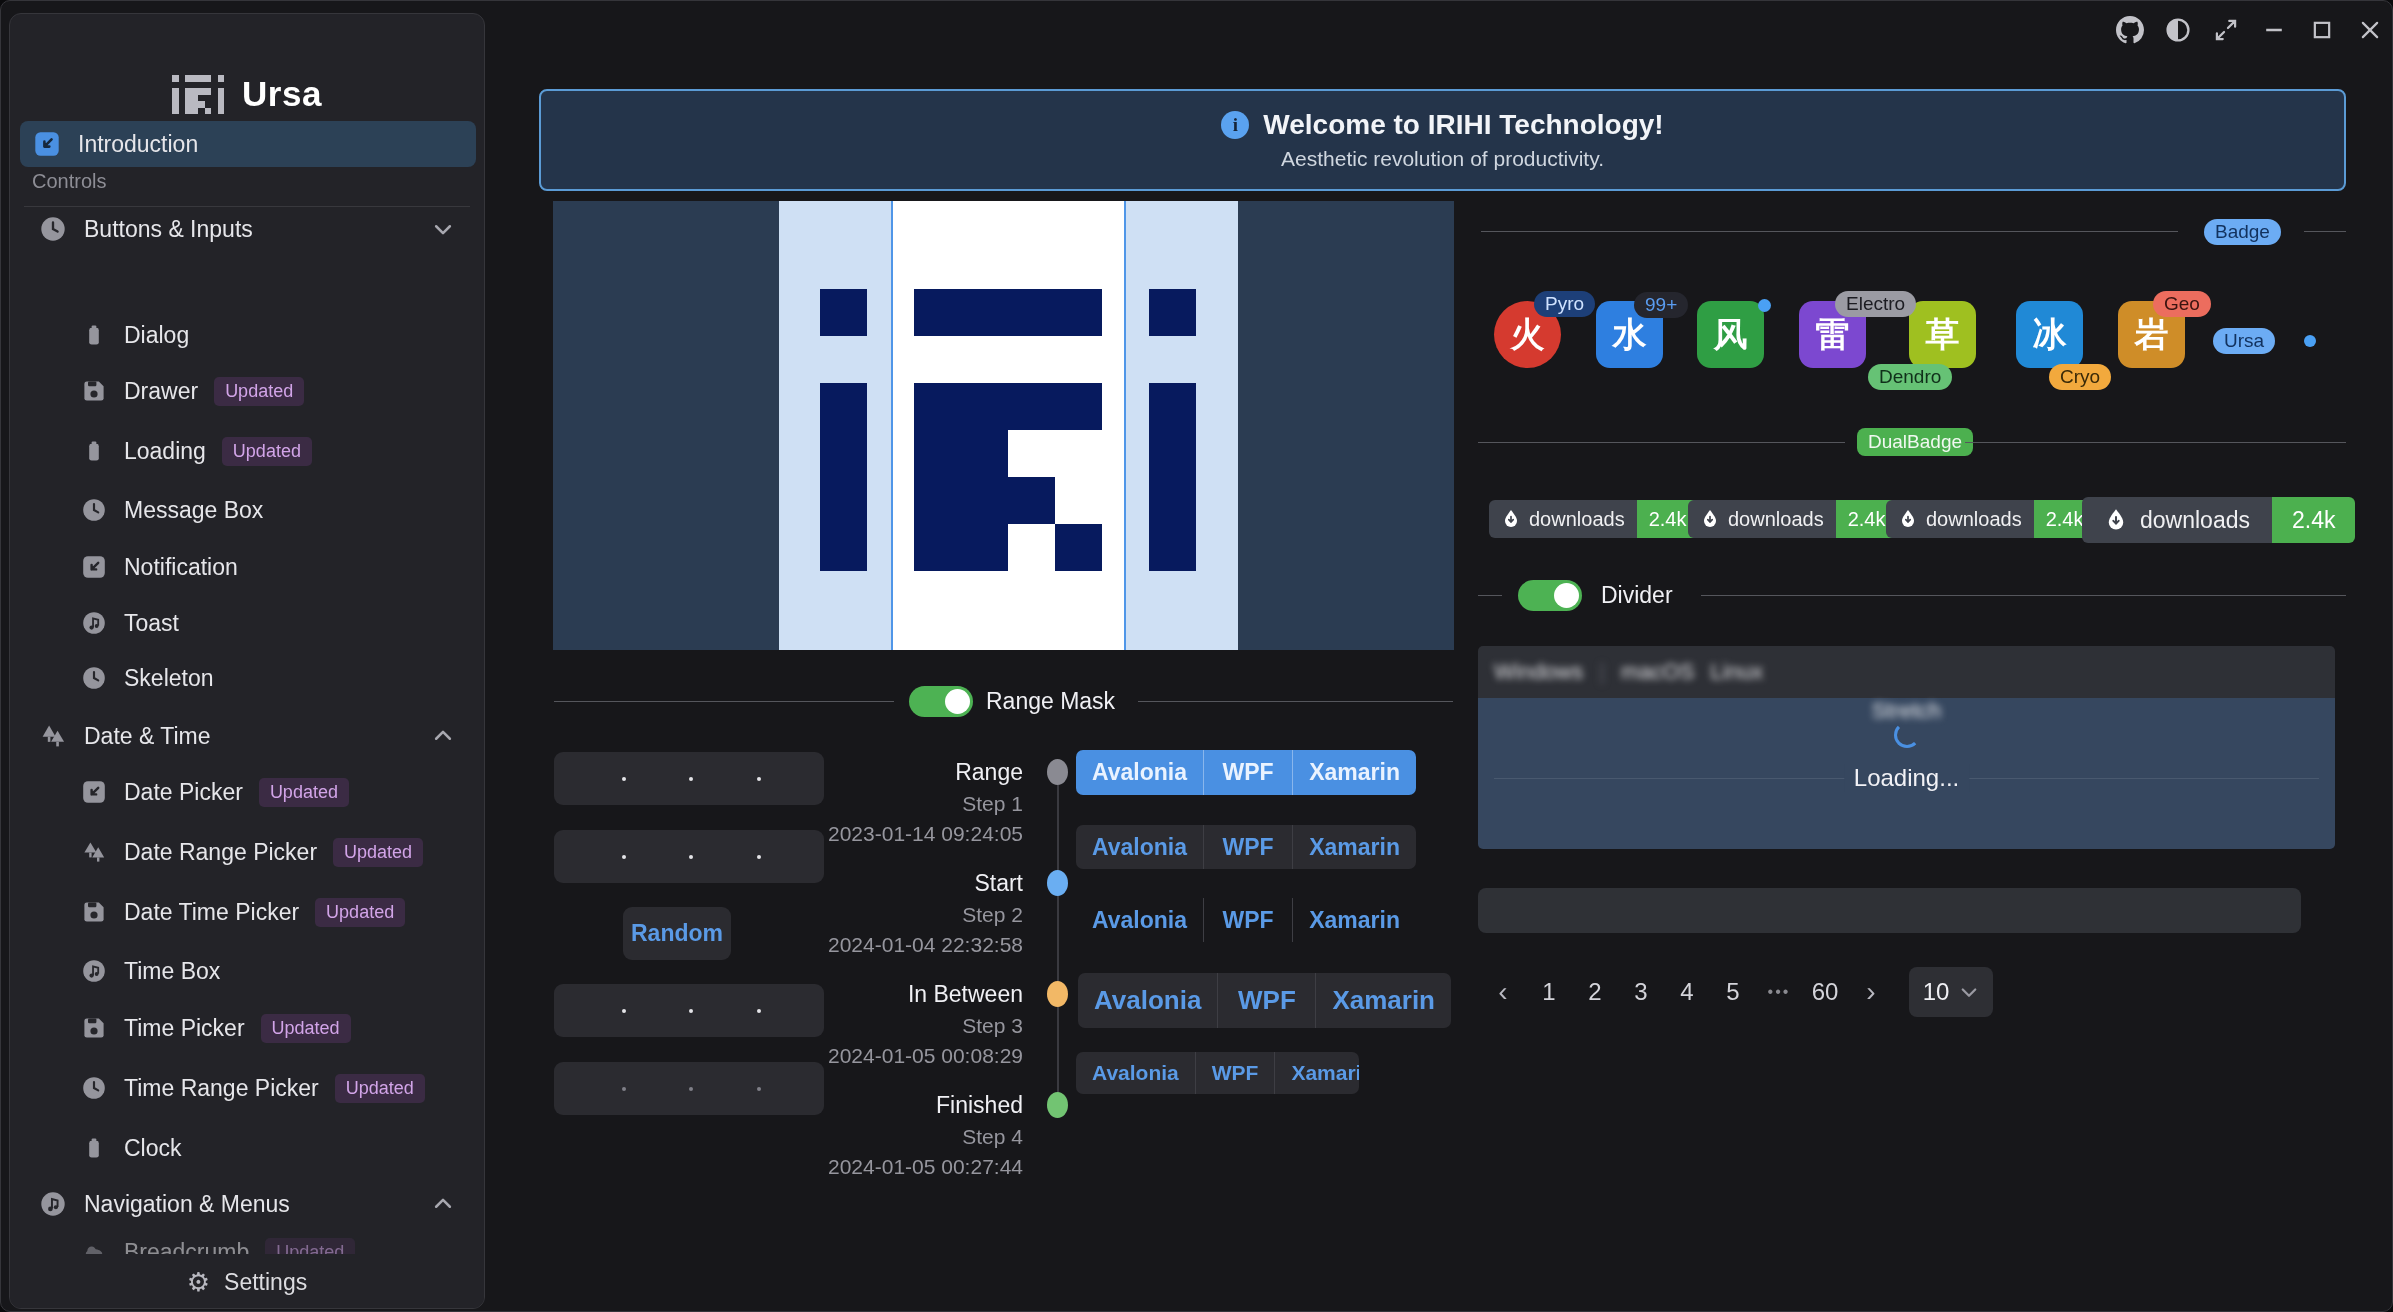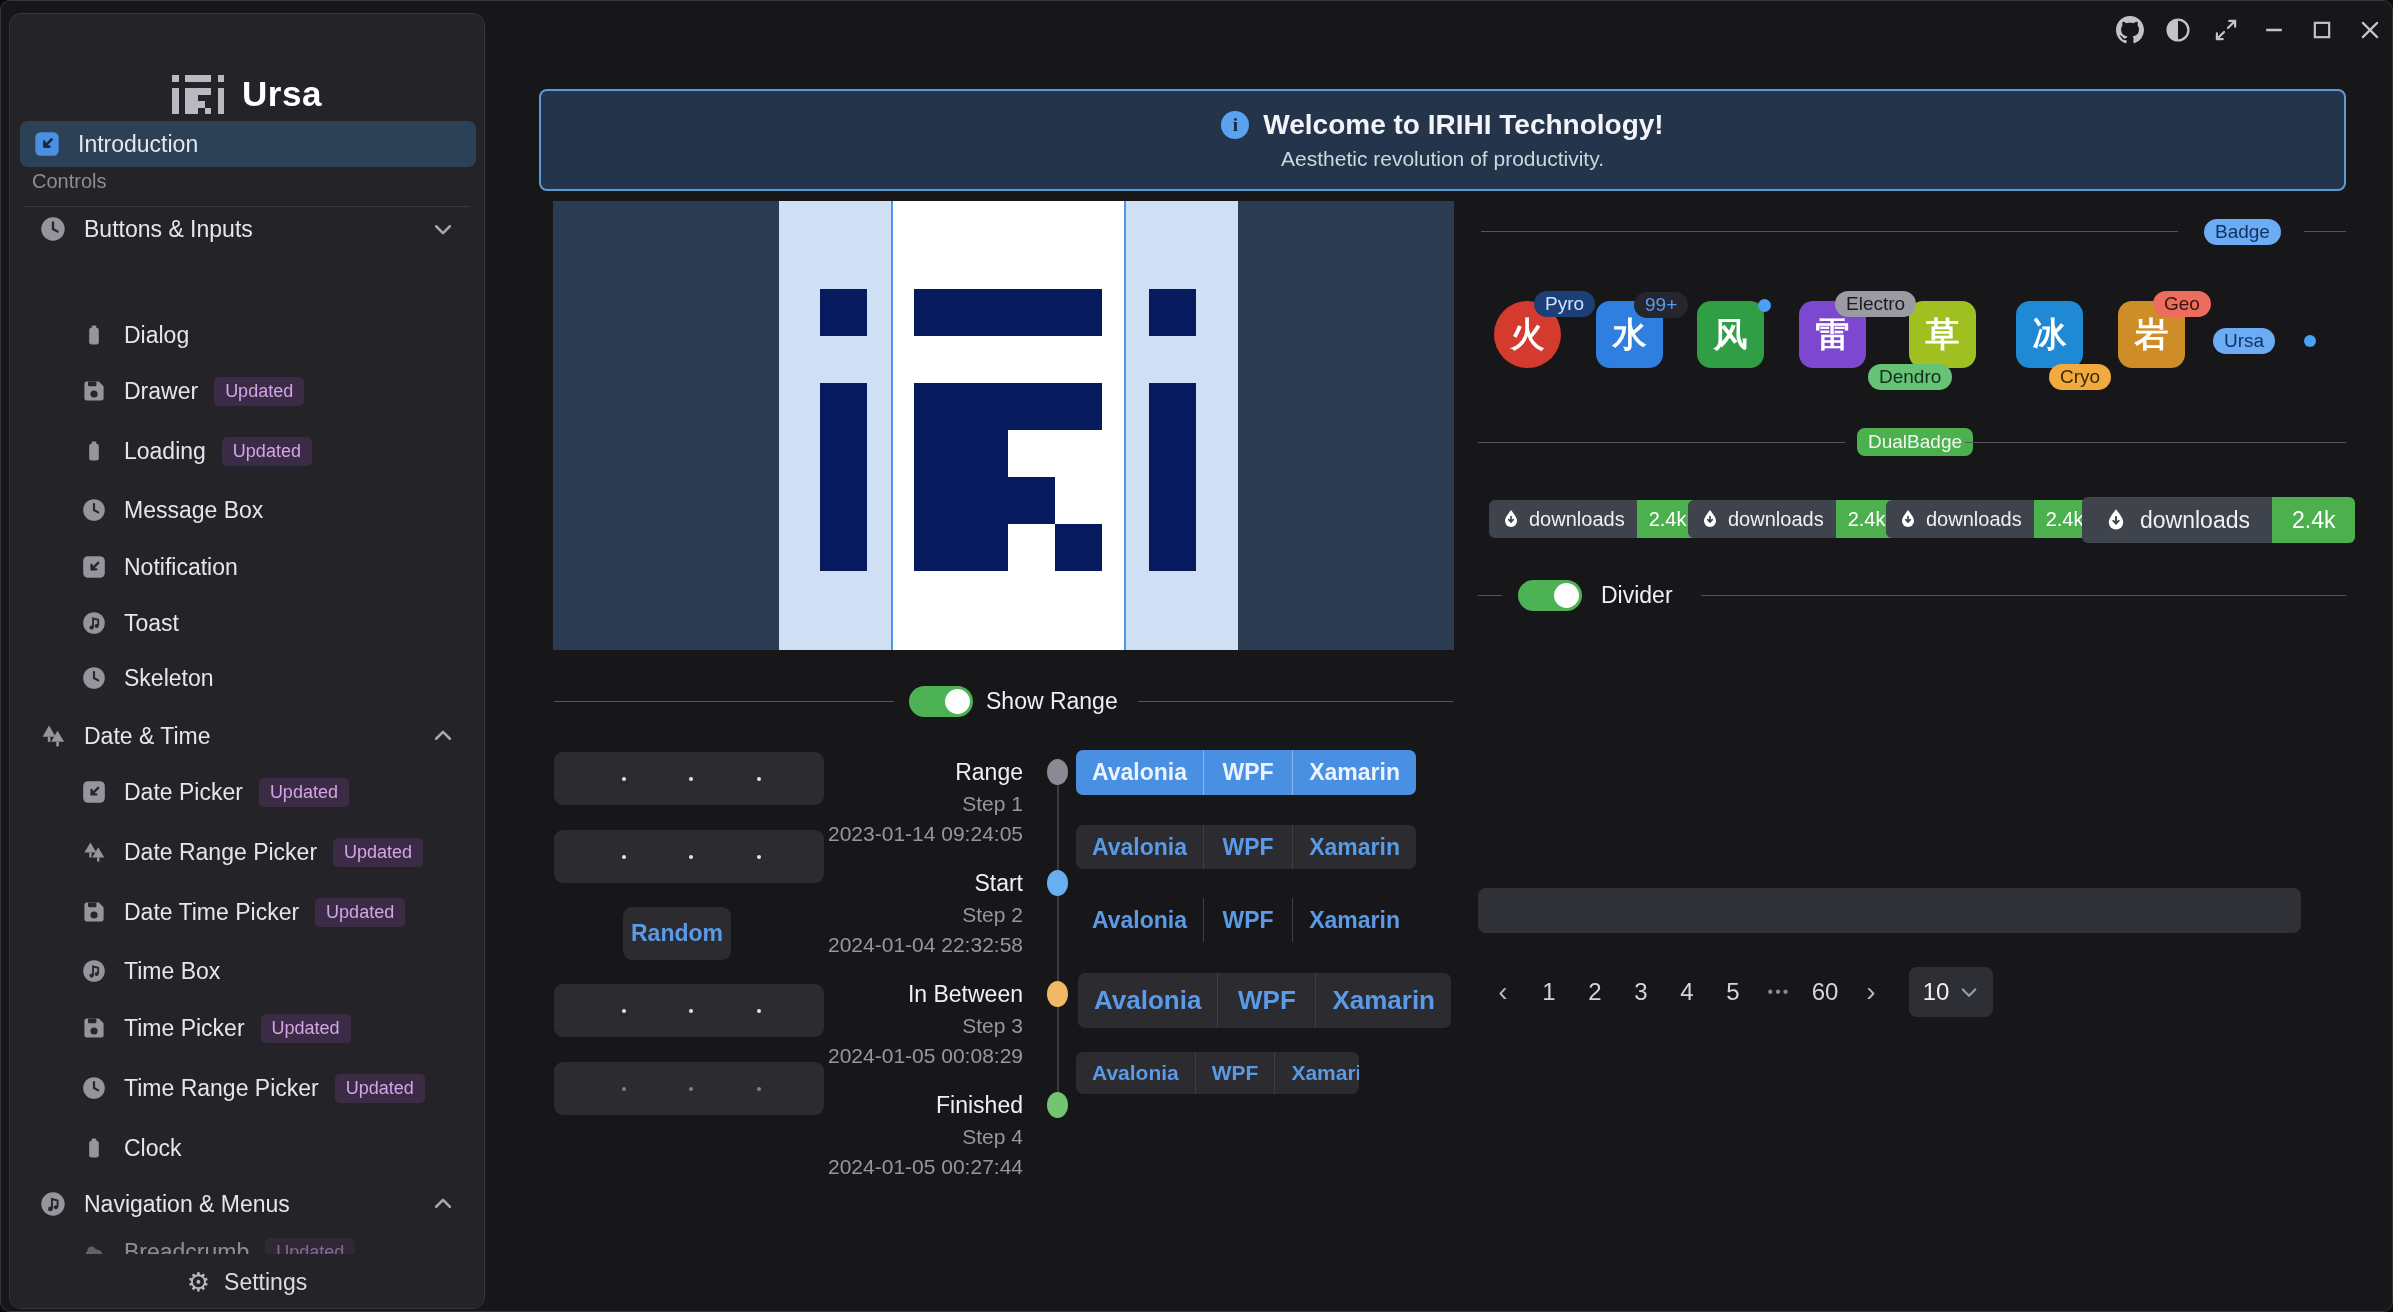--- a/index.html
+++ b/index.html
@@ -429,21 +429,21 @@
         </g>
     </svg>
   </div>
 
   <div class="hline" style="left:553px; top:700px; width:340px;"></div>
   <div class="abs" style="left:908px; top:685px;">
     <div class="toggle">
         <div class="knob"></div>
       </div>
   </div>
-  <div class="abs divider-label" style="left:985px; top:687px;">Show Range</div>
+  <div class="abs divider-label" style="left:985px; top:687px;">Range Mask</div>
   <div class="hline" style="left:1137px; top:700px; width:315px;"></div>
 
   <div class="skel" style="top:751px;">
       <i class="d1"></i>
       <i class="d2"></i>
       <i class="d3"></i>
     </div>
   <div class="skel" style="top:829px;">
       <i class="d1"></i>
       <i class="d2"></i>
@@ -578,20 +578,34 @@
 
   <div class="hline" style="left:1477px; top:594px; width:24px;"></div>
   <div class="abs" style="left:1517px; top:579px;">
     <div class="toggle">
         <div class="knob"></div>
       </div>
   </div>
   <div class="abs divider-label" style="left:1600px; top:581px;">Divider</div>
   <div class="hline" style="left:1700px; top:594px; width:645px;"></div>
 
+  <div id="load-panel">
+    <div id="load-head"></div>
+    <div id="load-tabs">
+      <span>Windows</span>
+      <span class="tsep">|</span>
+      <span>macOS</span>
+      <span>Linux</span>
+    </div>
+    <div id="load-body"></div>
+    <div id="stretch-lbl">Stretch</div>
+    <div id="load-divline"></div>
+    <div class="spinner"></div>
+    <div id="loading-txt">Loading...</div>
+  </div>
 
   <div id="gray-bar"></div>
 
   <div id="pager">
     <span class="pg nav">‹</span>
     <span class="pg">1</span>
     <span class="pg">2</span>
     <span class="pg">3</span>
     <span class="pg">4</span>
     <span class="pg">5</span>

